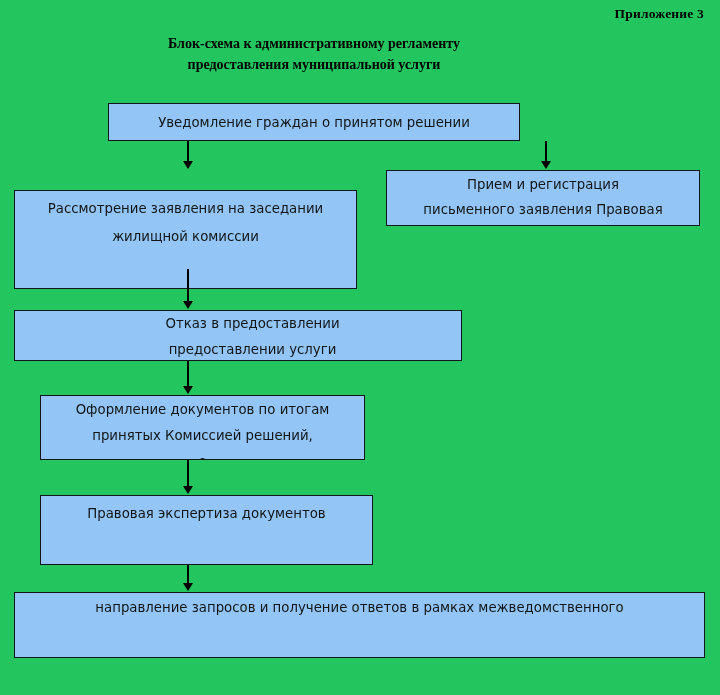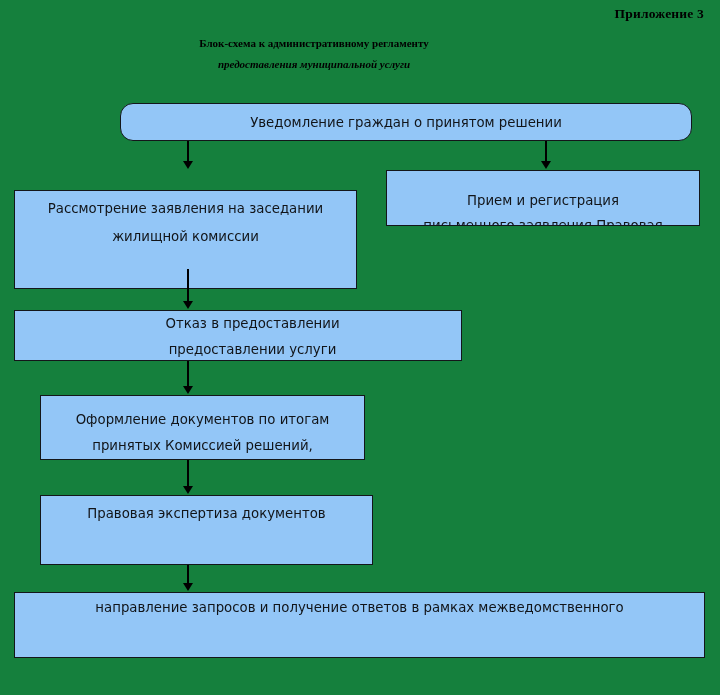--- a/index.html
+++ b/index.html
@@ -7,21 +7,21 @@
     padding: 0;
     background: #ffffff;
   }
   body {
     font-family: "DejaVu Sans", sans-serif;
   }
   #canvas {
     position: relative;
     width: 720px;
     height: 695px;
-    background: #15803d;
+    background: #22c55e;
     overflow: hidden;
   }
   .appendix-label {
     position: absolute;
     right: 16px;
     top: 6px;
     font-family: "Liberation Serif", serif;
     font-weight: bold;
     font-size: 13.5px;
     color: #000000;
@@ -29,59 +29,58 @@
     white-space: nowrap;
   }
   .doc-title {
     position: absolute;
     left: 0;
     top: 33px;
     width: 628px;
     text-align: center;
     font-family: "Liberation Serif", serif;
     font-weight: bold;
-    font-size: 11px;
+    font-size: 14px;
     line-height: 21px;
     color: #000000;
   }
   .doc-title .line2 {
     display: block;
-    font-style: italic;
   }
   .node {
     position: absolute;
     box-sizing: border-box;
     background: #93C6F7;
     border: 1.3px solid #13161a;
     color: #111418;
     font-family: "DejaVu Sans", sans-serif;
     font-size: 13.3px;
     line-height: 26px;
     text-align: center;
     overflow: hidden;
     padding-top: 2px;
   }
   .node .txt {
     display: block;
     width: 100%;
   }
   
-  #node-notify   { left: 120px; top: 103px;  width: 572px; height: 38px;  line-height: 34px; border-radius: 13px; }
+  #node-notify   { left: 108px; top: 103px;  width: 412px; height: 38px;  line-height: 34px; }
   #node-review   { left: 14px;  top: 170px;  width: 343px; height: 99px; margin-top: 20px;  }
   #node-intake   { left: 386px; top: 170px;  width: 314px; height: 56px;  }
   #node-refusal  { left: 14px;  top: 310px;  width: 448px; height: 51px;  }
   #node-docs     { left: 40px;  top: 395px;  width: 325px; height: 65px;  }
   #node-legal    { left: 40px;  top: 495px;  width: 333px; height: 70px;  }
   #node-requests { left: 14px;  top: 592px;  width: 691px; height: 66px;  }
 
   #node-refusal  { padding-top: 0px; padding-left: 29px; }
-  #node-docs     { padding-top: 11px; }
+  #node-docs     { padding-top: 1px; }
   #node-requests { padding-top: 0; line-height: 30px; }
   #node-legal    { padding-top: 5px; }
-  #node-intake   { padding-top: 17px; line-height: 25px; }
+  #node-intake   { padding-top: 1px; line-height: 25px; }
   #node-review   { padding-top: 4px; line-height: 28px; }
 
   .conn {
     position: absolute;
     background: #000000;
     width: 1.6px;
   }
   .arrowhead {
     position: absolute;
     width: 0;

